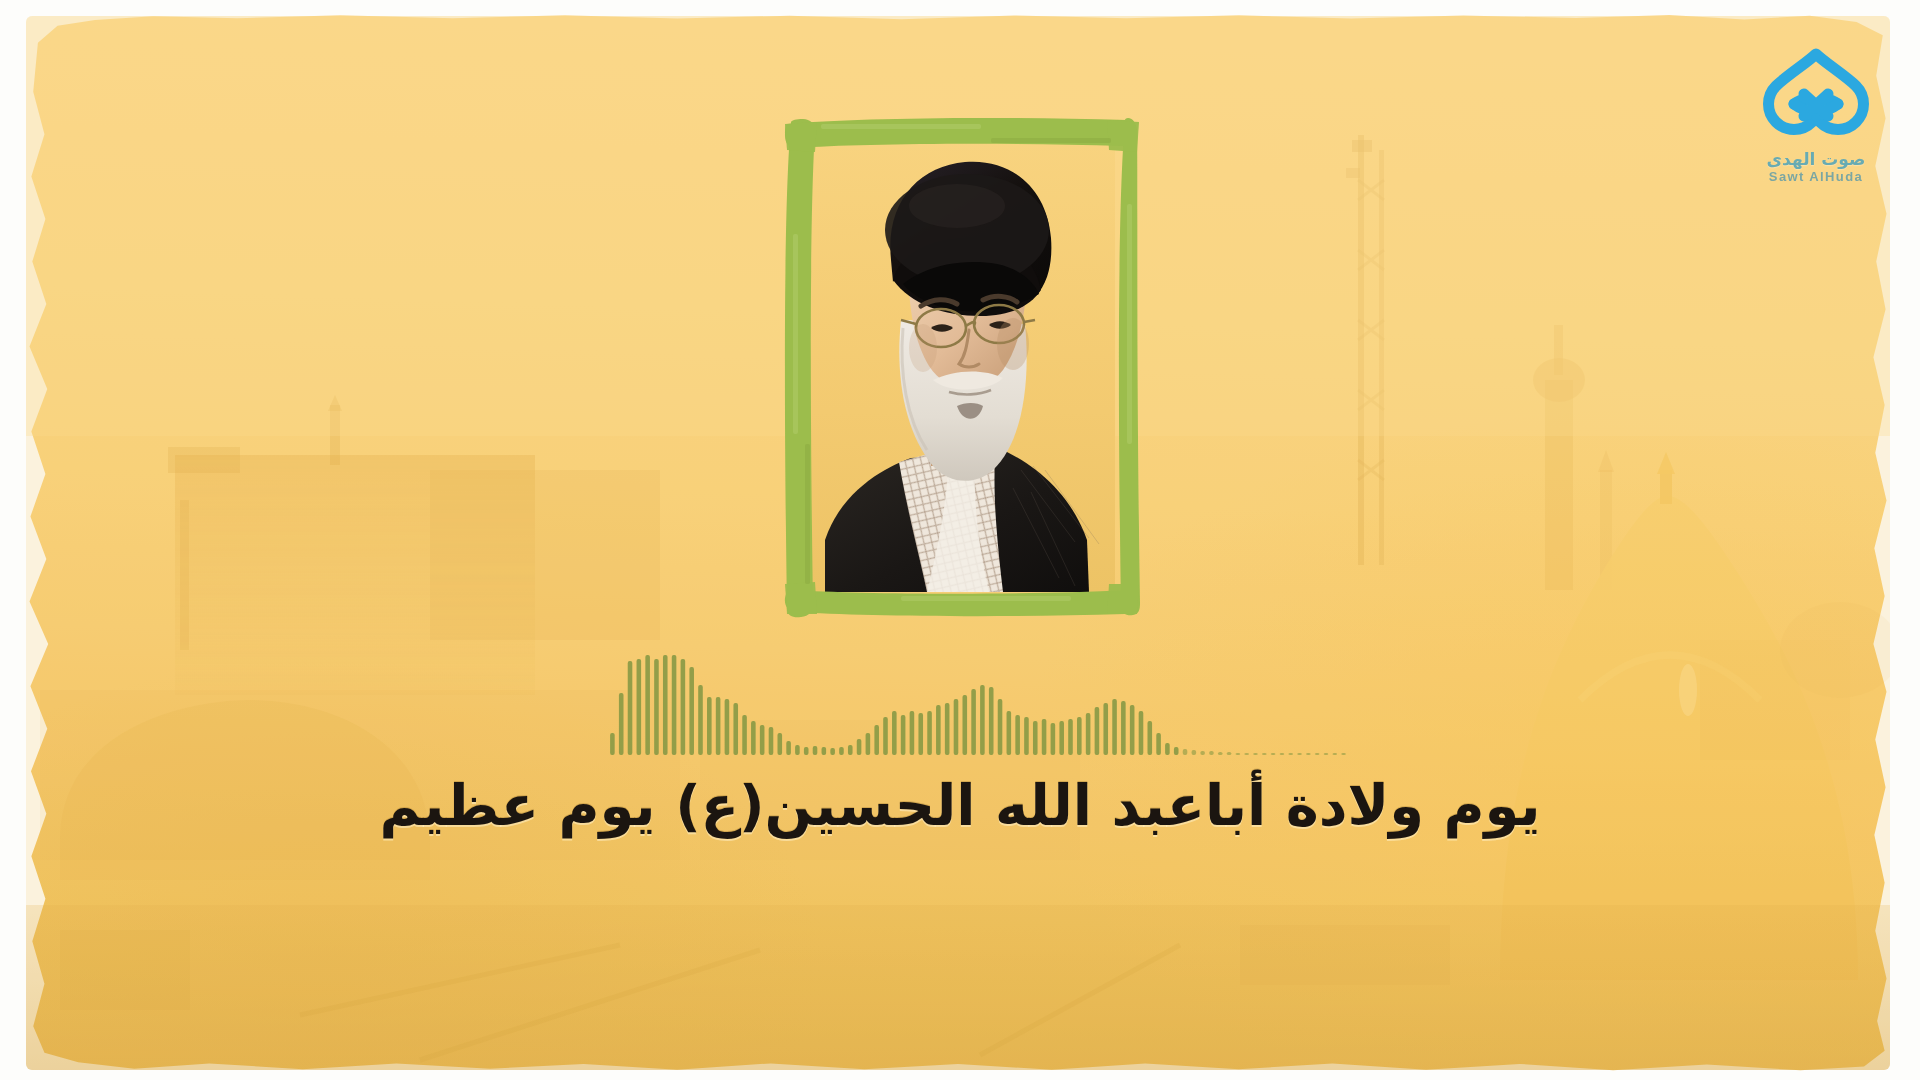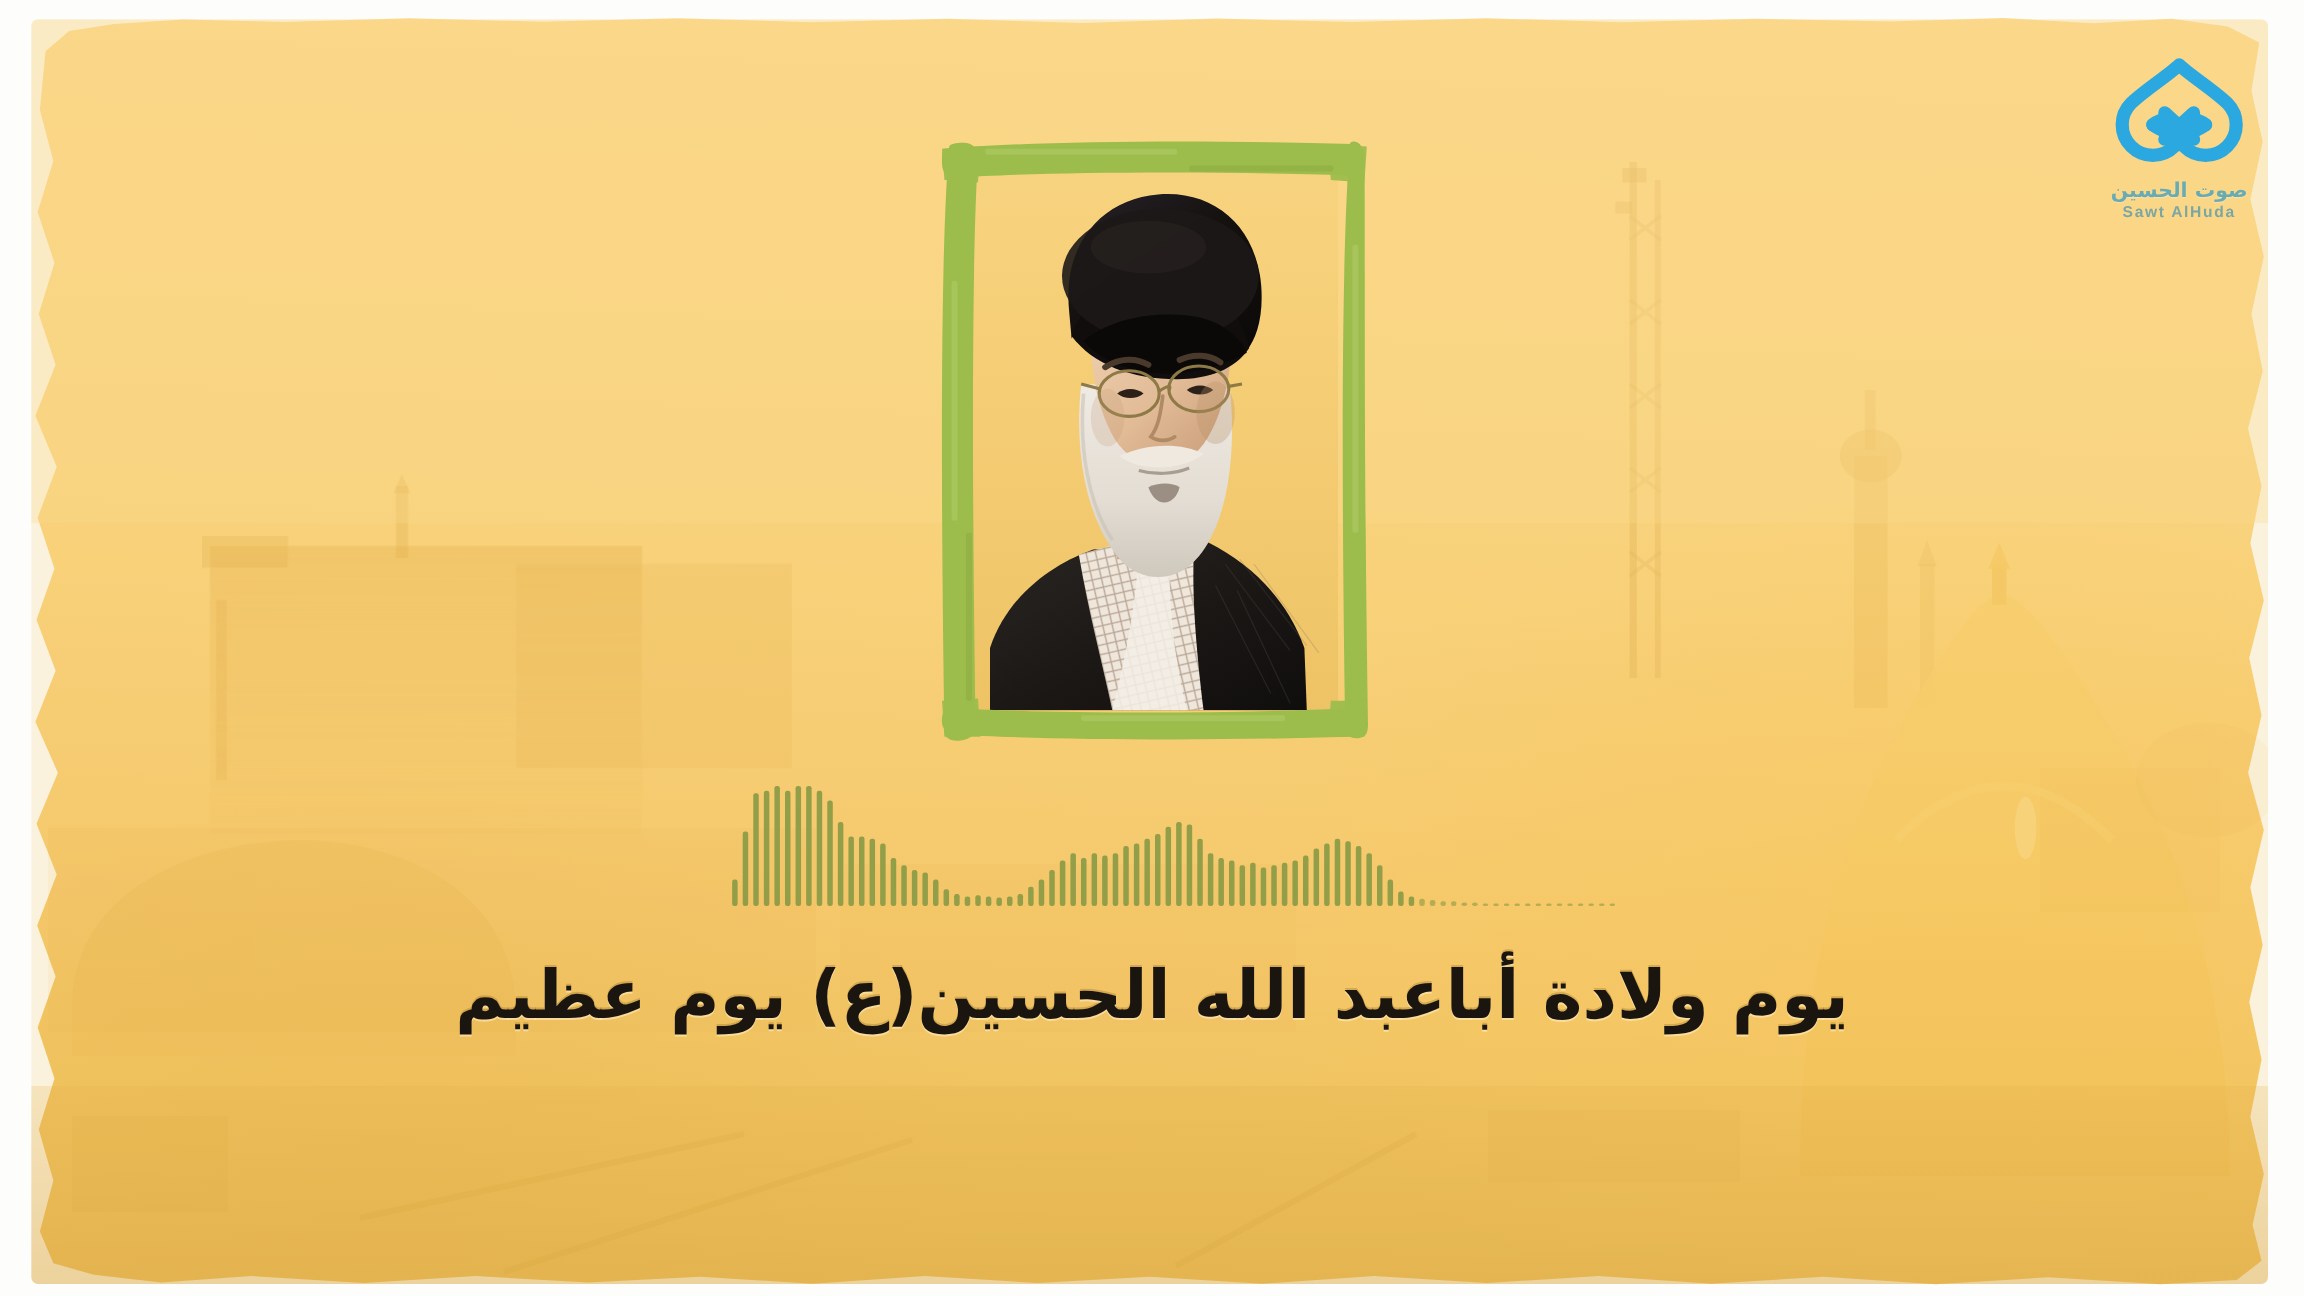--- a/index.html
+++ b/index.html
@@ -53,21 +53,21 @@
   .photo svg{ display:block; width:100%; height:100%; }
 
   
   .waveform{
     position:absolute; left:608px; top:637px; width:740px; height:122px;
   }
   .waveform svg{ display:block; width:100%; height:100%; }
 
   
   .caption{
-    position:absolute; left:0; top:795px; width:1920px;
+    position:absolute; left:0; top:771px; width:1920px;
     text-align:center;
     font-family:"DejaVu Sans", sans-serif;
     font-size:56px;
     font-weight:700;
     color:#1b1510;
     direction:rtl;
     unicode-bidi:plaintext;
     letter-spacing:0px;
     line-height:1.25;
     text-shadow:
@@ -479,17 +479,17 @@
                  C26,34 48,20 56,12 Z"></path>
 
         <path d="M34,62 C42,56 48,56 54,62"></path>
         <path d="M78,62 C70,56 64,56 58,62"></path>
         <path d="M34,62 C42,68 48,68 56,74"></path>
         <path d="M78,62 C70,68 64,68 56,74"></path>
         <path d="M44,52 L68,74"></path>
         <path d="M68,52 L44,74"></path>
       </g>
     </svg>
-    <div class="logo-ar">صوت الحسين</div>
+    <div class="logo-ar">صوت الهدى</div>
     <div class="logo-en">Sawt AlHuda</div>
   </div>
 
 </div>
 
 </body></html>

